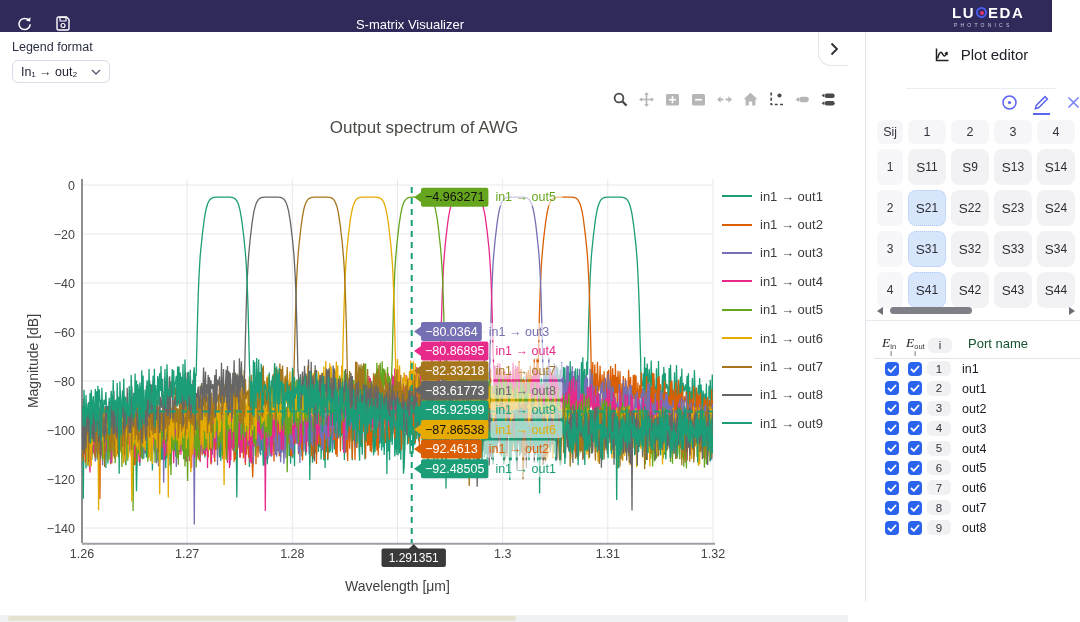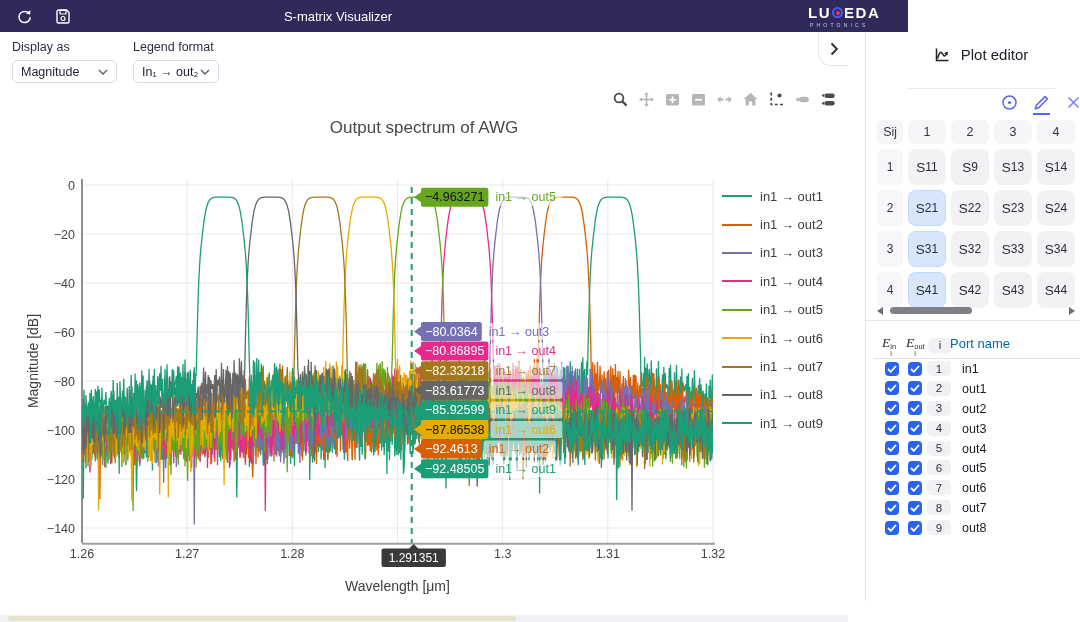--- a/index.html
+++ b/index.html
@@ -1,22 +1,22 @@
 <!DOCTYPE html>
 <html><head>
 <meta charset="utf-8">
 <style>
   * { margin:0; padding:0; box-sizing:border-box; }
   html,body { width:1080px; height:622px; overflow:hidden; background:#fff;
     font-family:"Liberation Sans", sans-serif; }
   .app { position:relative; width:1080px; height:622px; background:#fff; overflow:hidden; }
 
   
-  .topbar { position:absolute; left:0; top:0; width:908px; height:32px; background:#2f2a5a;
-    display:flex; align-items:center; }
+  .topbar { position:absolute; left:0; top:0; width:1052px; height:32px; background:#2f2a5a;
+    display:flex; align-items:flex-end; }
   .tb-left { display:flex; align-items:center; gap:20px; padding-left:16px; }
   .tb-icon { width:18px; height:18px; display:inline-flex; cursor:pointer; }
   .tb-title { position:absolute; left:0; right:232px; text-align:center; color:#fff; font-size:13px; }
   .logo { position:absolute; right:14px; top:4px; width:86px; display:flex; flex-direction:column; }
   .logo-main { color:#fff; font-size:15px; font-weight:bold; letter-spacing:1.5px;
     display:flex; align-items:center; }
   .logo-ring { width:11px; height:11px; border:2.5px solid #4a5cf0; border-radius:50%;
     display:inline-flex; align-items:center; justify-content:center; margin:0 1px; }
   .logo-ring i { width:4px; height:4px; background:#e8336d; border-radius:50%; }
   .logo-sub { color:#c9cadf; font-size:5px; letter-spacing:3.2px; margin-top:1px; text-align:left; padding-left:2px; }
@@ -83,21 +83,21 @@
 
   .panel-divider2 { position:absolute; left:0; top:288px; width:100%; border-top:1px solid #e8e8ee; }
 
   .ports { position:absolute; left:0; top:300px; width:100%; }
   .ports-head { position:relative; height:24px; }
   .ports-head .math { position:absolute; top:3px; font-family:"Liberation Serif", serif; font-style:italic;
     font-size:13.5px; color:#222; }
   .math .stack { display:inline-flex; flex-direction:column; font-style:normal; font-size:7.5px;
     line-height:7px; color:#333; vertical-align:-2px; font-family:"Liberation Sans",sans-serif; }
   .ports-head .chip-h { position:absolute; top:3px; }
-  .ports-head .pname { position:absolute; left:84px; top:4px; font-size:13px; color:#0369a1; font-style:normal;text-align:right; }
+  .ports-head .pname { position:absolute; left:102px; top:4px; font-size:13px; color:#14532d; font-style:normal;text-align:right; }
   .ports-sep { border-top:1px solid #e3e3ea; margin:2px 8px 0 8px; }
   .port-row { position:relative; height:19.9px; }
   .checkbox { position:absolute; top:2.5px; width:14px; height:14px; background:#2a63ee; border-radius:4px;
     display:flex; align-items:center; justify-content:center; cursor:pointer; }
   .chip { display:inline-flex; align-items:center; justify-content:center; min-width:24px; height:15px;
     background:#f1f1f4; border-radius:5px; font-size:11.5px; color:#33343c; padding:0 3px; }
   .port-row .chip { position:absolute; top:2px; }
   .port-name { position:absolute; left:96px; top:3px; font-size:12.5px; color:#1c1d24; }
 
   .bottom-scrollbar { position:absolute; left:0; bottom:0; width:848px; height:7px; background:#f0f1f4; }
@@ -135,31 +135,22 @@
           <span>E</span>
           <span>D</span>
           <span>A</span>
         </div>
       <div class="logo-sub">PHOTONICS</div>
     </div>
   </header>
 
   <div class="controls" id="controls">
       <div class="ctrl">
-        <label>Display as</label>
-        <div class="selectbox" style="width: 105px;">
-          <span>Magnitude</span>
-          <svg width="10" height="6" viewBox="0 0 10 6">
-            <path d="M1 1 L5 5 L9 1" fill="none" stroke="#565b6e" stroke-width="1.4"></path>
-          </svg>
-        </div>
-      </div>
-      <div class="ctrl">
         <label>Legend format</label>
-        <div class="selectbox" style="width: 86px;">
+        <div class="selectbox" style="width: 98px;">
           <span>In₁ → out₂</span>
           <svg width="10" height="6" viewBox="0 0 10 6">
             <path d="M1 1 L5 5 L9 1" fill="none" stroke="#565b6e" stroke-width="1.4"></path>
           </svg>
         </div>
       </div>
     </div>
 
   <div class="collapse-tab">
     <svg width="10" height="14" viewBox="0 0 10 14">

